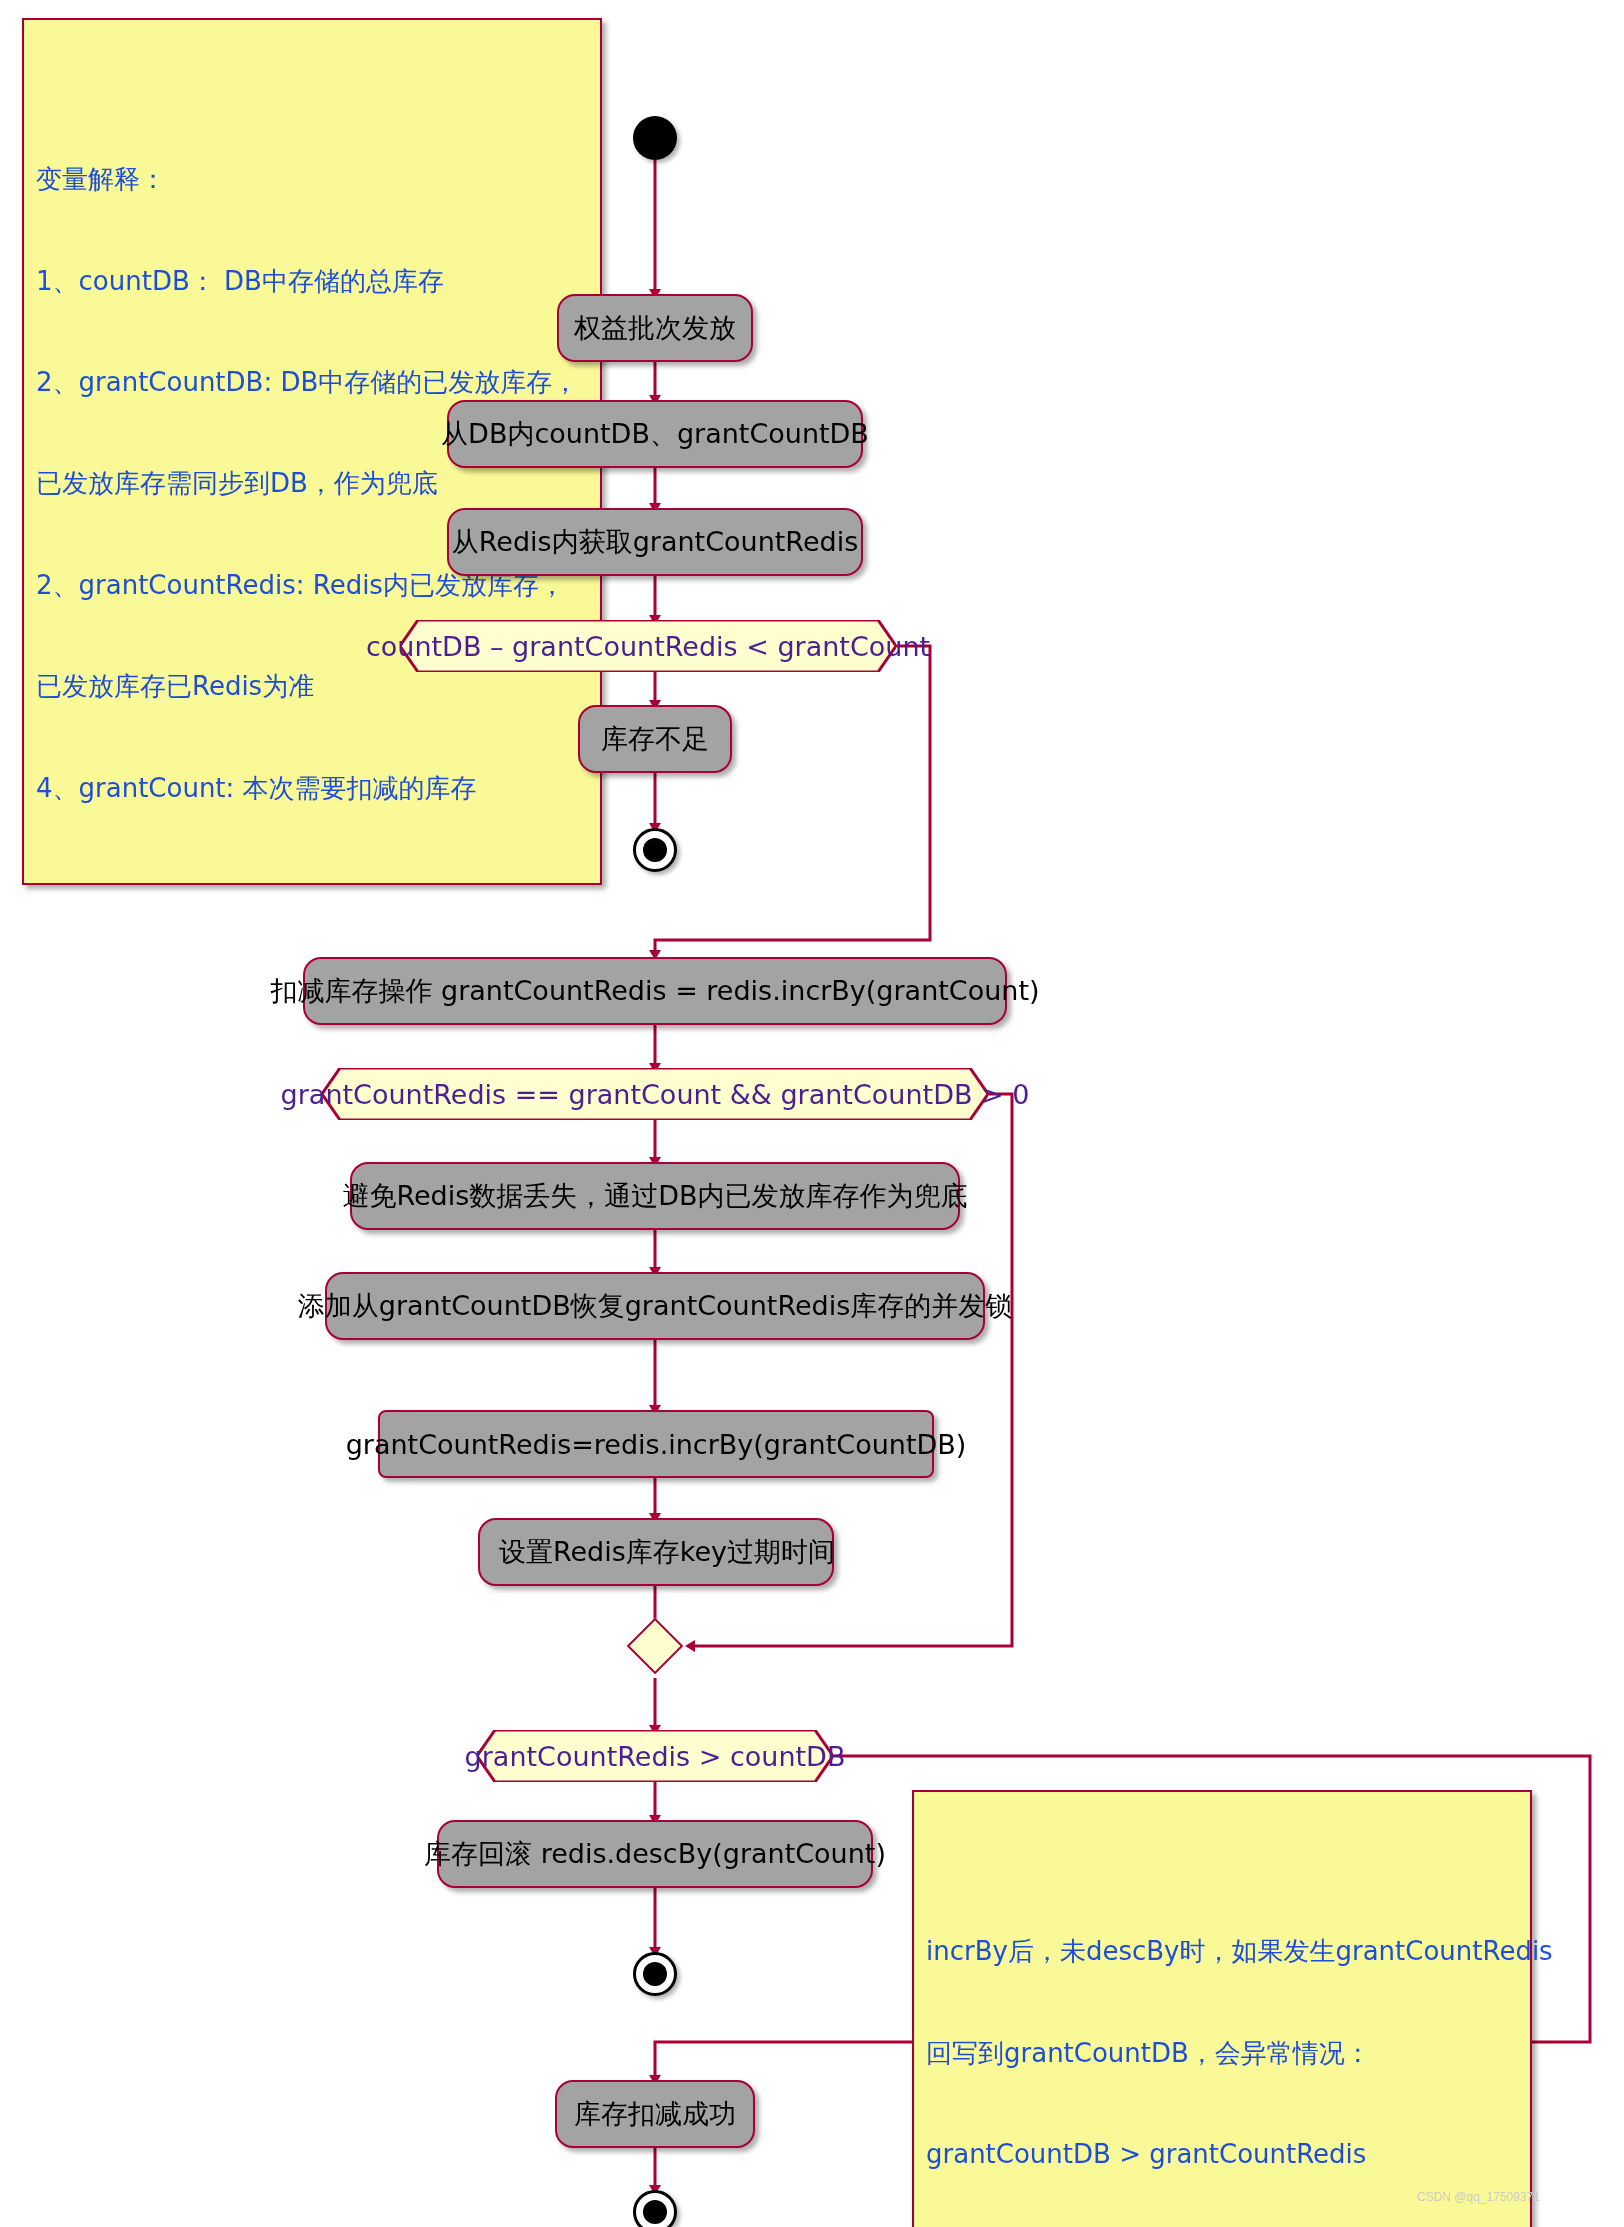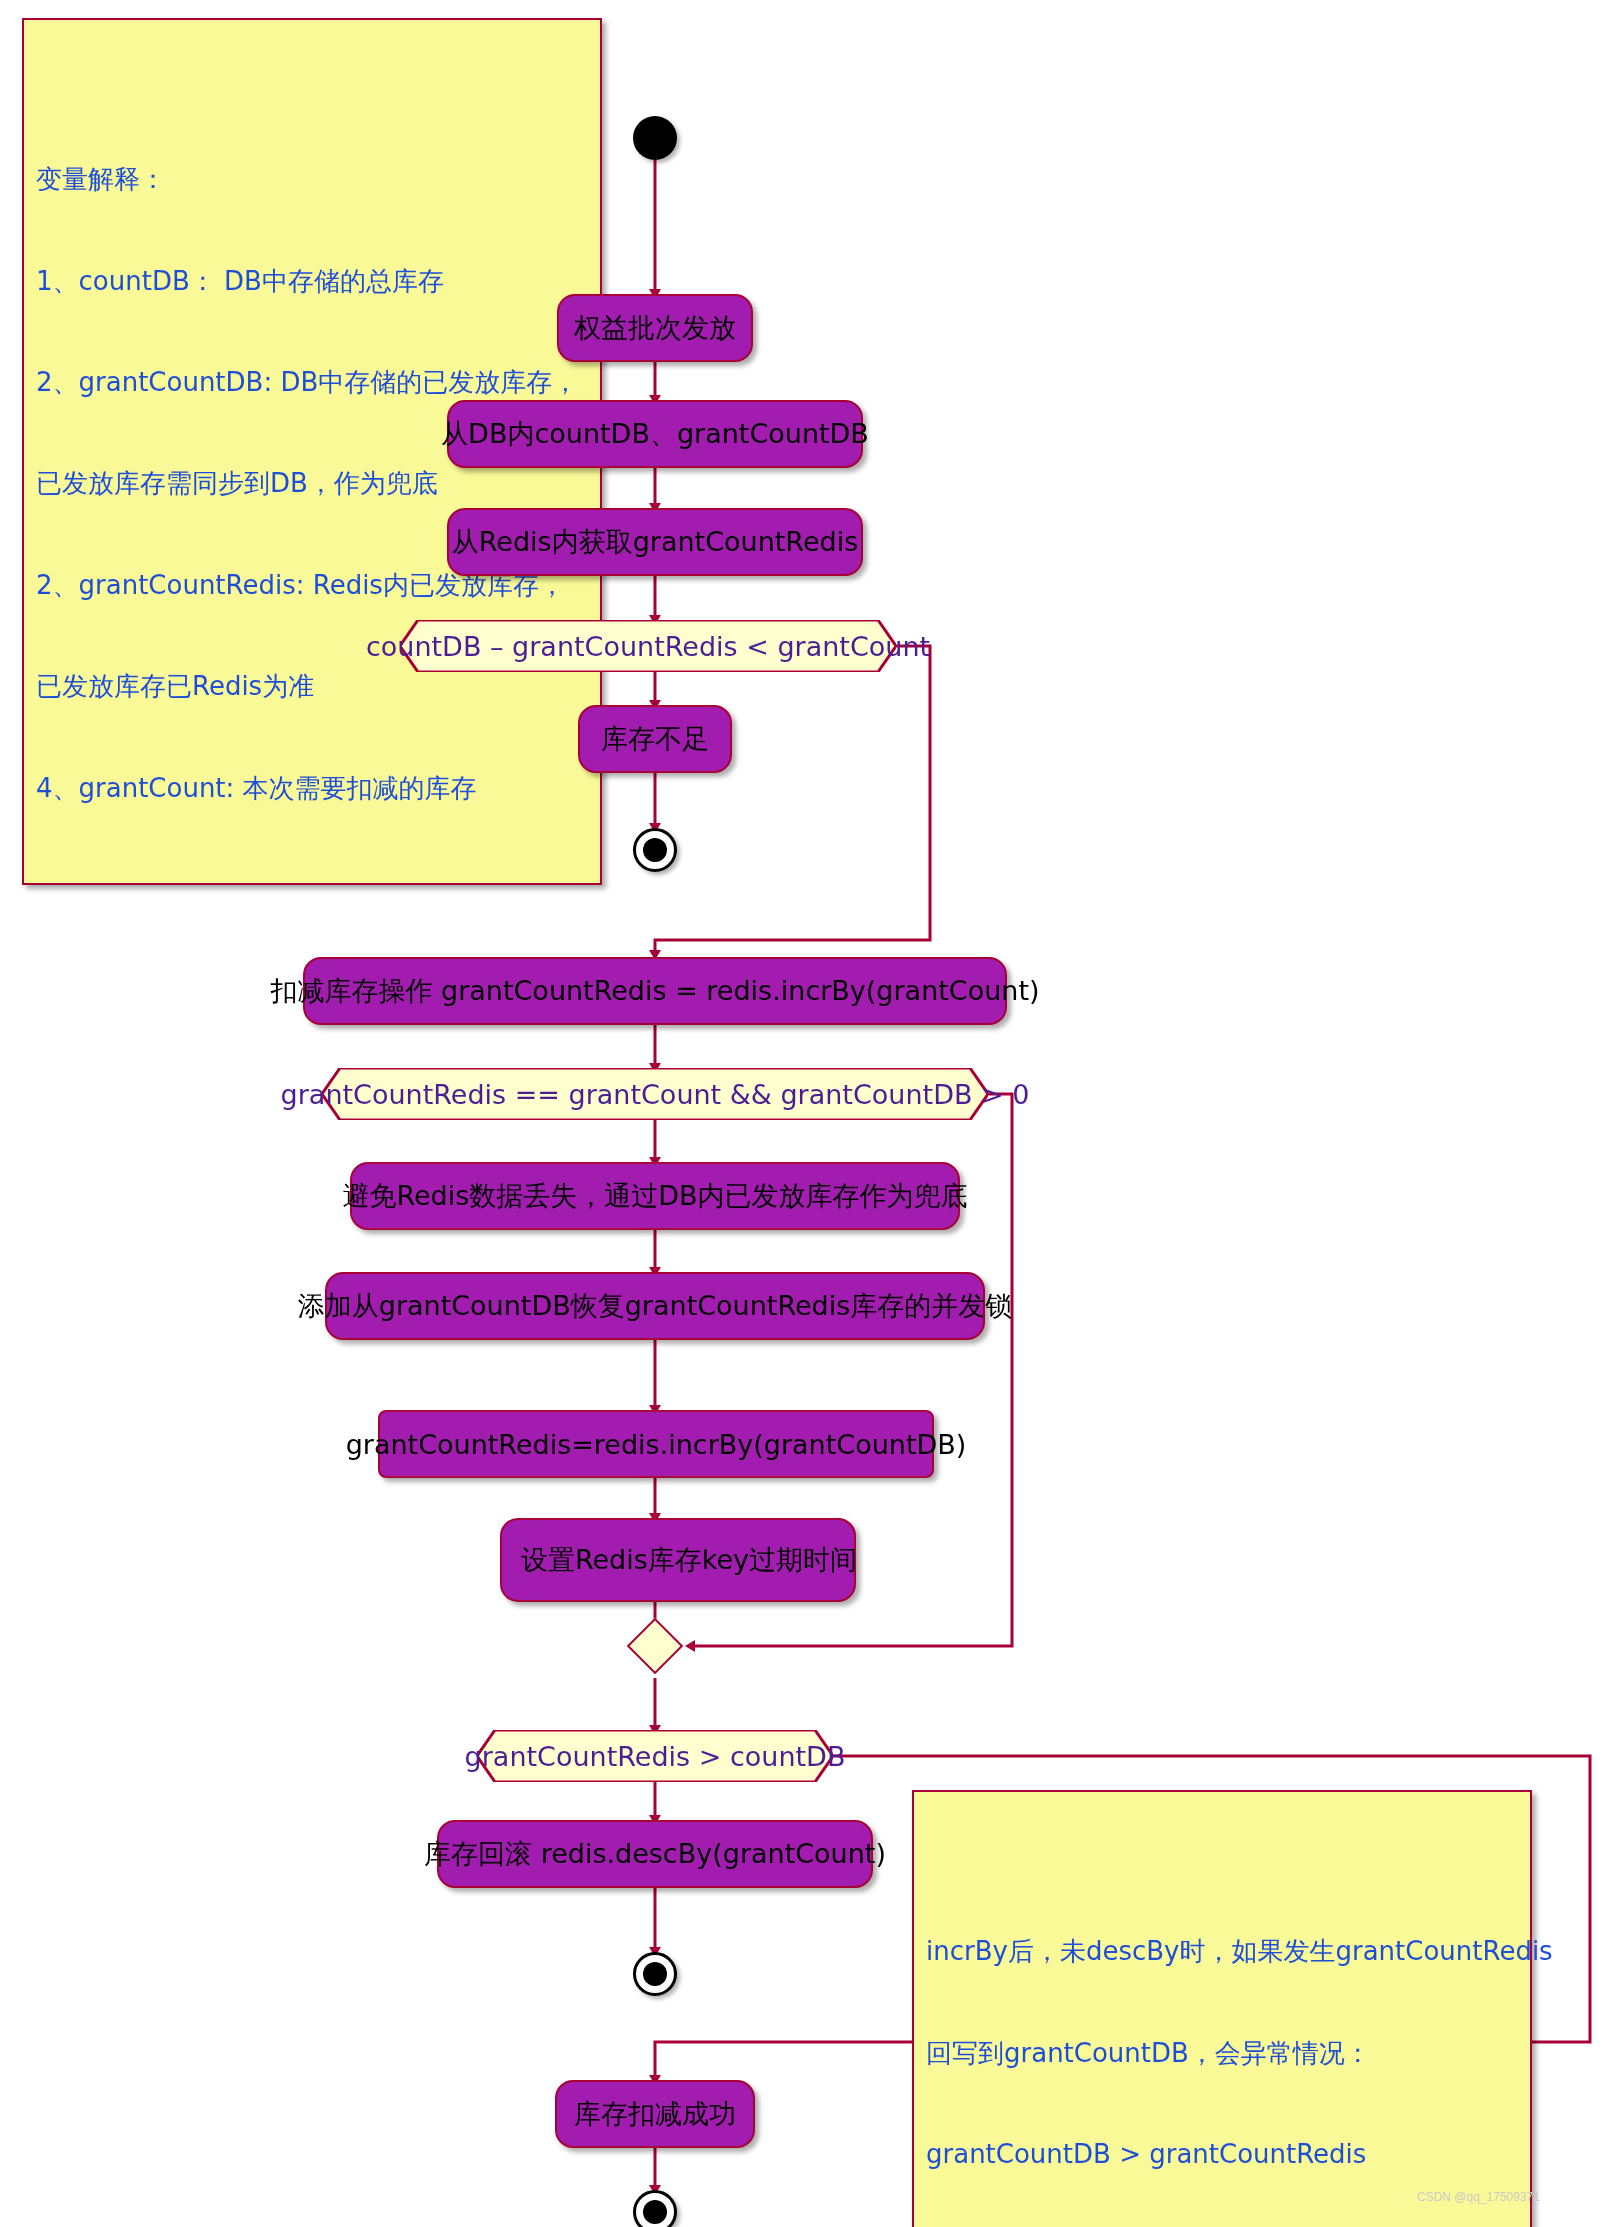--- a/index.html
+++ b/index.html
@@ -46,21 +46,21 @@
     right: 0px;
     width: 0;
     height: 0;
     border-left: 14px solid transparent;
     border-top: 14px solid #FAF998;
   }
 
   
   .activity {
     position: absolute;
-    background: #a21caf;
+    background: #a3a3a3;
     border: 2.5px solid #A80036;
     border-radius: 18px;
     box-shadow: 4px 4px 5px rgba(0,0,0,0.32);
     display: flex;
     align-items: center;
     justify-content: center;
     font-size: 27px;
     color: #000000;
     box-sizing: border-box;
     white-space: nowrap;
@@ -245,21 +245,21 @@
     </svg>
     <div class="cond-label">grantCountRedis == grantCount &amp;&amp; grantCountDB &gt; 0</div>
   </div>
 
   <div class="activity" style="left:350px; top:1162px; width:610px; height:68px;">避免Redis数据丢失，通过DB内已发放库存作为兜底</div>
 
   <div class="activity" style="left:325px; top:1272px; width:660px; height:68px;">添加从grantCountDB恢复grantCountRedis库存的并发锁</div>
 
   <div class="activity" style="left:378px; top:1410px; width:556px; height:68px;border-radius:8px;">grantCountRedis=redis.incrBy(grantCountDB)</div>
 
-  <div class="activity" style="left:500px; top:1518px; width:356px; height:84px;padding-left:36px;">设置Redis库存key过期时间</div>
+  <div class="activity" style="left:478px; top:1518px; width:356px; height:68px;padding-left:36px;">设置Redis库存key过期时间</div>
 
   <div class="merge-diamond" style="left:635px; top:1626px;"></div>
 
   <div class="cond-wrap" style="left:477px; top:1730px; width:356px; height:52px;">
     <svg class="cond-shape" viewBox="0 0 356 52" preserveAspectRatio="none">
       <polygon points="18,0 338,0 356,26 338,52 18,52 0,26" fill="#FEFECE" stroke="#A80036" stroke-width="3"></polygon>
     </svg>
     <div class="cond-label">grantCountRedis &gt; countDB</div>
   </div>
 

